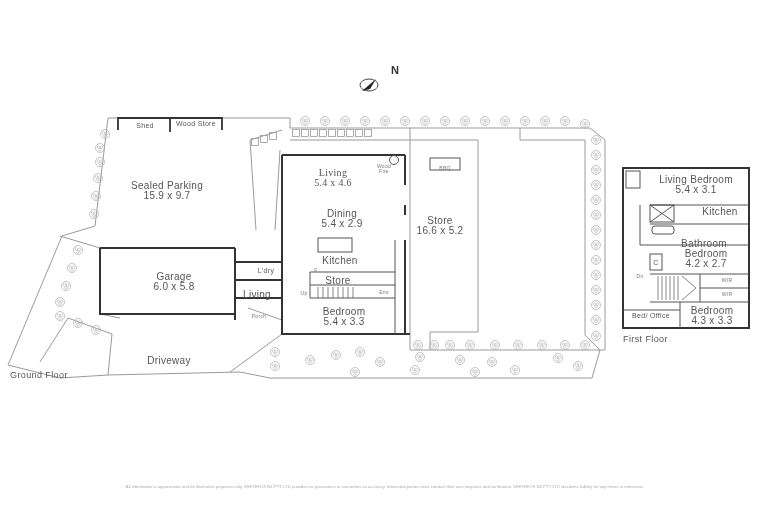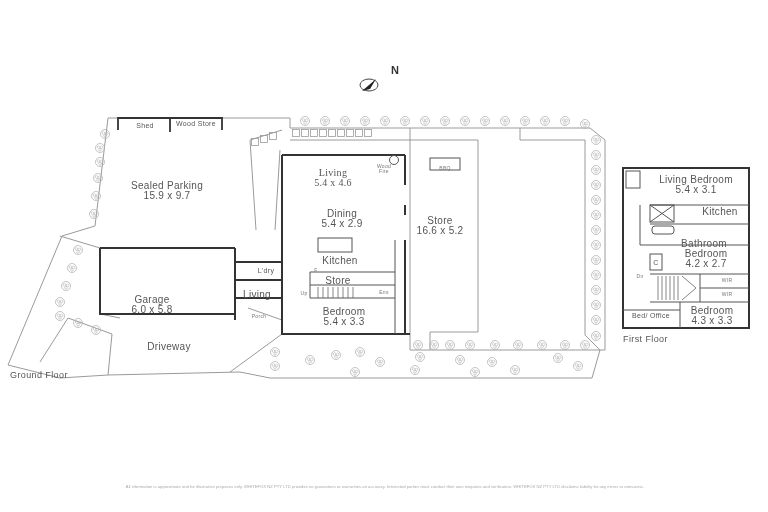--- a/index.html
+++ b/index.html
@@ -211,27 +211,27 @@
 </div>
 <div class="north">N</div>
 
 <div class="lbl sm" style="left:145px;top:122px;"><span>Shed</span></div>
 <div class="lbl sm" style="left:196px;top:120px;width:40px;white-space:normal;"><span>Wood Store</span></div>
 <div class="lbl" style="left:167px;top:181px;"><span>Sealed Parking</span><span class="dim">15.9 x 9.7</span></div>
 <div class="lbl" style="left:333px;top:168px;font-family:Liberation Serif, serif;"><span>Living</span><span class="dim">5.4 x 4.6</span></div>
 <div class="lbl" style="left:342px;top:209px;"><span>Dining</span><span class="dim">5.4 x 2.9</span></div>
 <div class="lbl" style="left:340px;top:256px;"><span>Kitchen</span></div>
 <div class="lbl" style="left:440px;top:216px;"><span>Store</span><span class="dim">16.6 x 5.2</span></div>
-<div class="lbl" style="left:152px;top:272px;margin-top:23px;"><span>Garage</span><span class="dim">6.0 x 5.8</span></div>
+<div class="lbl" style="left:174px;top:272px;"><span>Garage</span><span class="dim">6.0 x 5.8</span></div>
 <div class="lbl sm" style="left:266px;top:267px;"><span>L'dry</span></div>
 <div class="lbl" style="left:338px;top:276px;"><span>Store</span></div>
 <div class="lbl" style="left:257px;top:290px;"><span>Living</span></div>
 <div class="lbl xs" style="left:259px;top:314px;"><span>Porch</span></div>
 <div class="lbl" style="left:344px;top:307px;"><span>Bedroom</span><span class="dim">5.4 x 3.3</span></div>
-<div class="lbl" style="left:169px;top:342px;"><span>Driveway</span></div>
+<div class="lbl" style="left:169px;top:356px;"><span>Driveway</span></div>
 <div class="lbl xs" style="left:384px;top:164px;width:16px;white-space:normal;"><span>Wood Fire</span></div>
 <div class="lbl xs" style="left:304px;top:291px;"><span>Up</span></div>
 <div class="lbl xs" style="left:445px;top:166px;"><span>BBQ</span></div>
 <div class="lbl xs" style="left:316px;top:268px;"><span>F</span></div>
 <div class="lbl xs" style="left:384px;top:290px;"><span>Ens</span></div>
 <div class="floor" style="left:10px;top:370px;">Ground Floor</div>
 
 <div class="lbl" style="left:696px;top:175px;line-height:10px;">
     <span style="display:block">Living Bedroom</span>
     <span class="dim">5.4 x 3.1</span>

